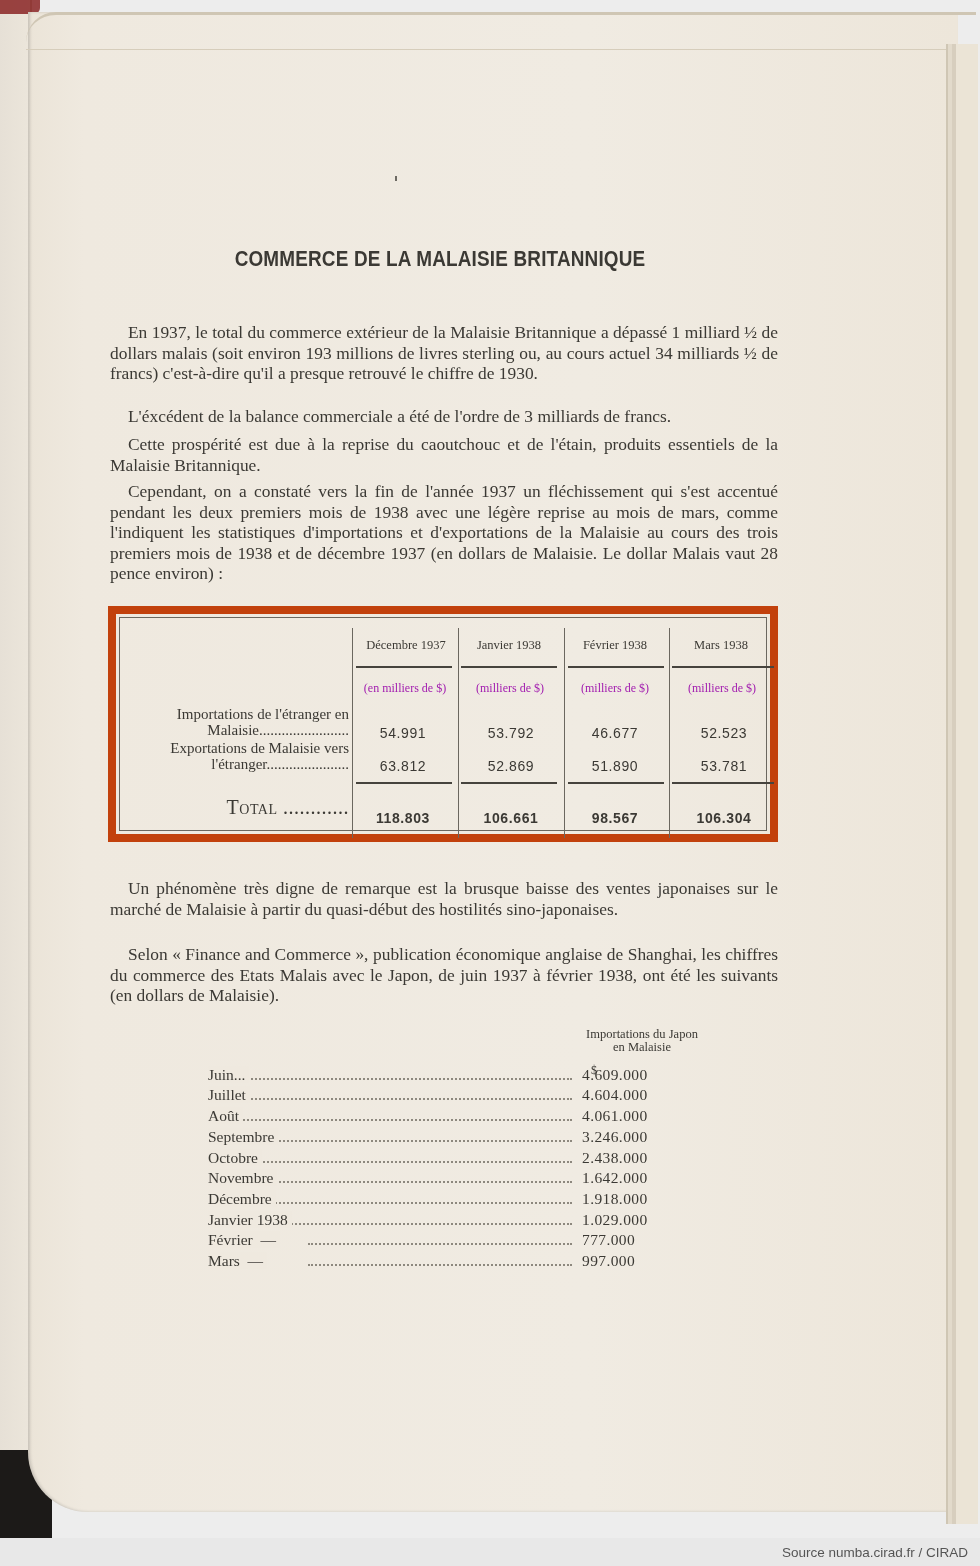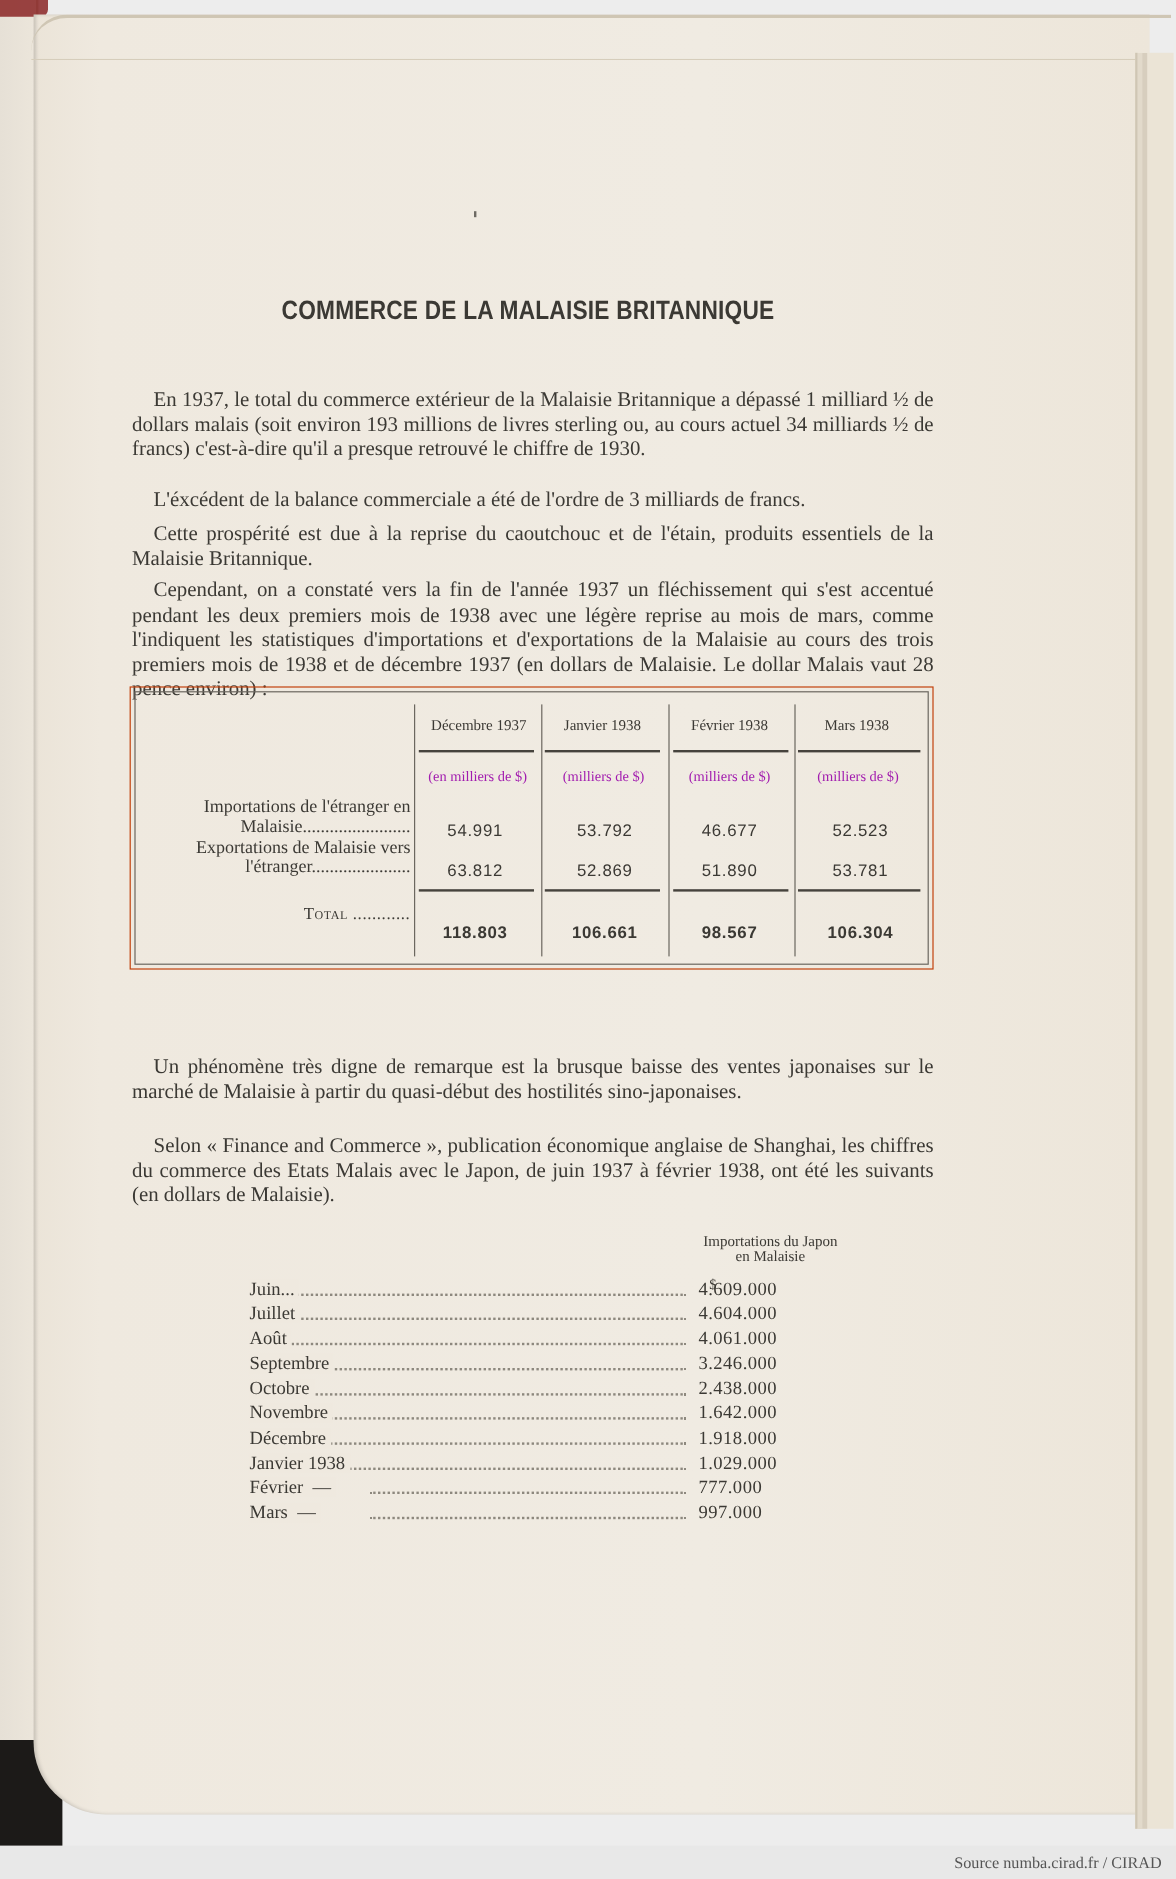--- a/index.html
+++ b/index.html
@@ -62,22 +62,22 @@
     }
     .p1 { top: 322px; }
     .p2 { top: 406px; }
     .p3 { top: 434px; }
     .p4 { top: 481px; }
     .p5 { top: 878px; }
     .p6 { top: 944px; }
 
     
     .frame {
-      position: absolute; left: 108px; top: 572px; width: 670px; height: 236px;
-      border: 1px solid #c2410c;
+      position: absolute; left: 108px; top: 606px; width: 670px; height: 236px;
+      border: 8px solid #c2410c;
       box-sizing: border-box;
     }
     .frame-inner {
       position: absolute; left: 3px; top: 3px; right: 3px; bottom: 3px;
       border: 1px solid #6b675f;
     }
     .vline { position: absolute; top: 14px; height: 210px; width: 1px; background: #6b675f; }
     .col-head {
       position: absolute; top: 24px; width: 100px; text-align: center;
       font-size: 12.5px; color: #3b3934;
@@ -92,21 +92,21 @@
       font-size: 15px; line-height: 16px; color: #3b3934;
     }
     .cell {
       position: absolute; width: 100px; text-align: center;
       font-family: "Liberation Sans", "DejaVu Sans", sans-serif;
       font-size: 14px; color: #3b3934; letter-spacing: 0.6px;
     }
     .cell.bold { font-weight: bold; margin-top: 16px; }
     .total-label {
       position: absolute; left: 8px; width: 225px; text-align: right;
-      font-size: 14px; color: #3b3934; font-variant: small-caps; letter-spacing: .5px;
+      font-size: 20px; color: #3b3934; font-variant: small-caps; letter-spacing: .5px;
     }
 
     
     .list-head {
       position: absolute; left: 560px; top: 1028px; width: 164px; text-align: center;
       font-size: 12.5px; line-height: 13px; color: #3b3934;
     }
     .list-row {
       position: absolute; left: 208px; width: 474px; height: 20px;
       font-size: 15.5px; color: #3b3934;
@@ -115,21 +115,21 @@
     .list-row .dots {
       position: absolute; left: 0; right: 110px; top: 12px;
       border-bottom: 2px dotted #8d887e; z-index: 0;
     }
     .list-row .name span { background: #efe9df; padding-right: 4px; position: relative; z-index: 1; }
     .list-row .currency { position: absolute; left: 383px; top: -3px; font-size: 12px; }
     .list-row .amount { position: absolute; right: 0; top: 0; width: 100px; text-align: left; letter-spacing: .4px; }
 
     .footer {
       position: absolute; right: 12px; top: 1545px;
-      font-family: Liberation Serif, serif; font-size: 13.5px; color: #555;
+      font-family: Liberation Sans, sans-serif; font-size: 13.5px; color: #555;
     }
   </style>
 </head>
 <body>
 
 <div class="scan-bg"></div>
 <div class="left-page"></div>
 <div class="binding-top"></div>
 <div class="binding"></div>
 <div class="page"></div>

